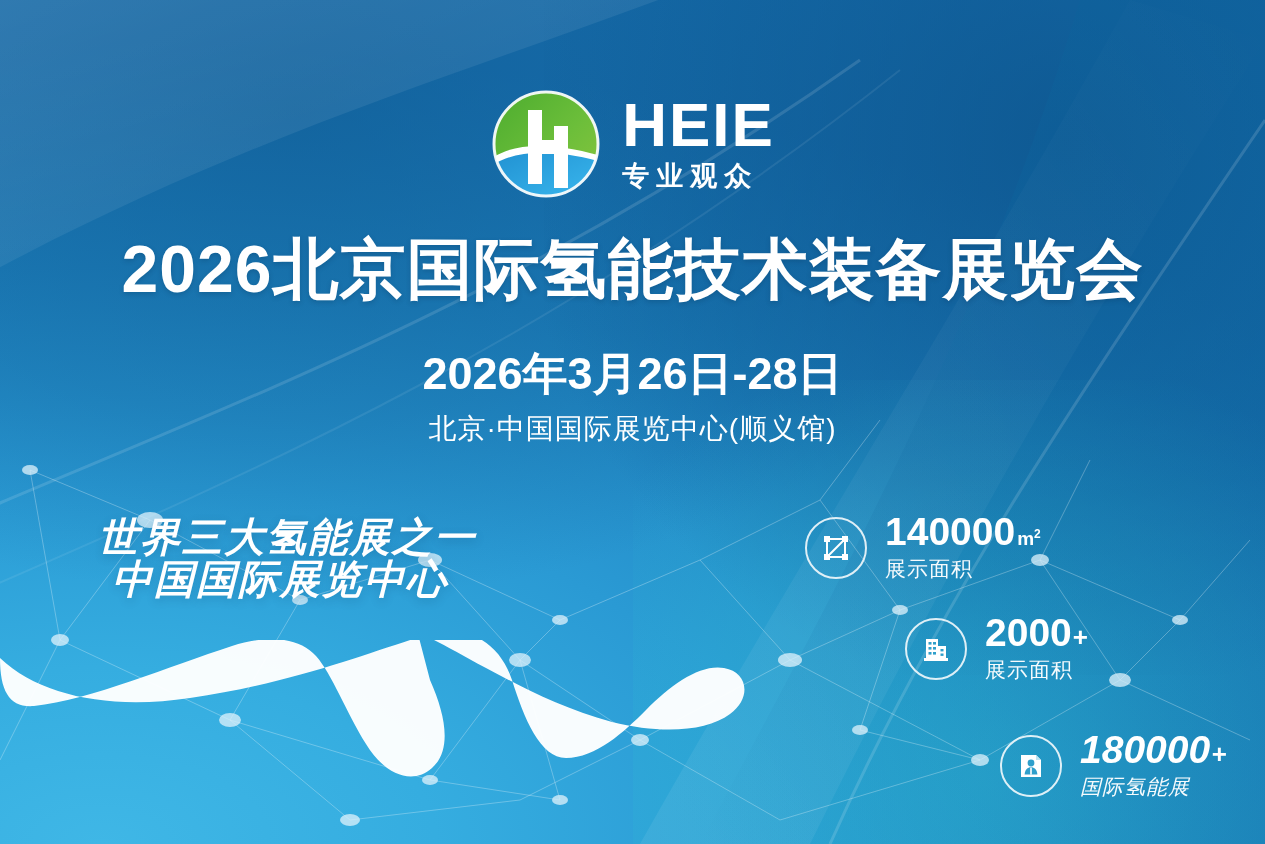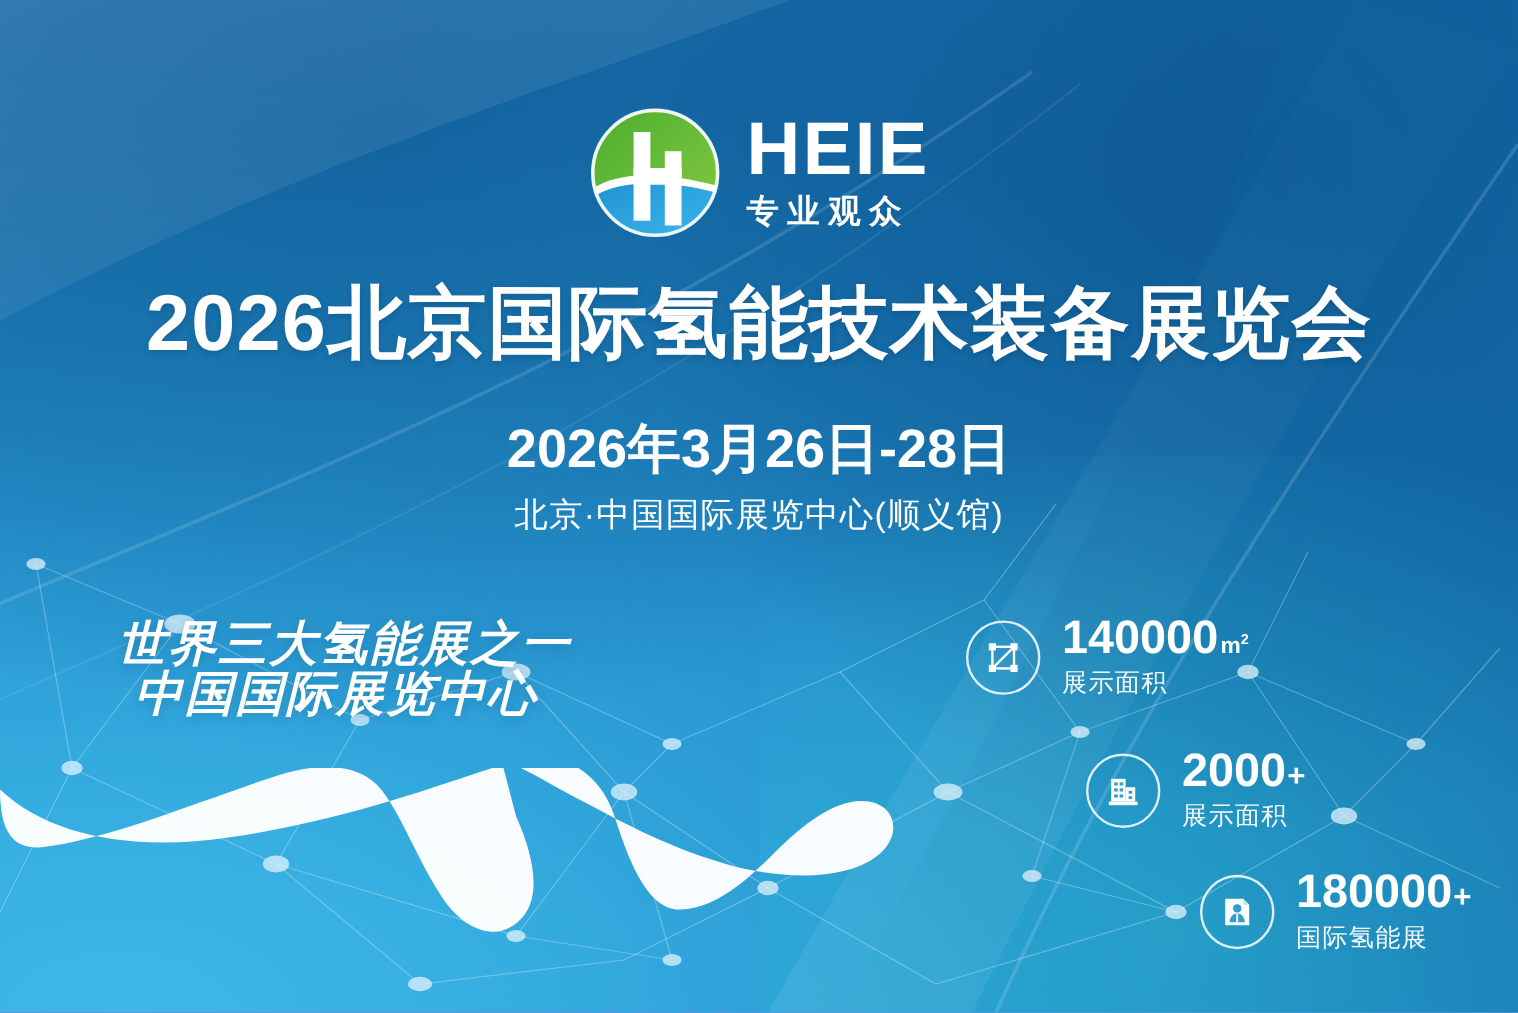--- a/index.html
+++ b/index.html
@@ -105,22 +105,22 @@
   .ribbon{position:absolute;left:0;top:640px;width:760px;height:200px;}
   .ribbon svg{width:100%;height:100%;}
 
   
   .stats{position:absolute;right:0;top:512px;width:470px;}
   .stat{
     display:flex;align-items:center;gap:18px;
     color:#fff;
   }
   .stat-1{margin-left:10px;}
-  .stat-2{margin-left:110px;margin-top:40px;}
-  .stat-3{margin-left:205px;margin-top:30px;}
+  .stat-2{margin-left:110px;margin-top:30px;}
+  .stat-3{margin-left:205px;margin-top:46px;font-style:italic;}
   .stat-icon{
     width:58px;height:58px;flex:0 0 58px;border-radius:50%;
     border:2px solid rgba(255,255,255,.85);
     display:flex;align-items:center;justify-content:center;
   }
   .stat-icon svg{display:block;}
   .stat-body{display:flex;flex-direction:column;}
   .stat-num{
     font-size:39px;line-height:1;font-weight:bold;letter-spacing:0px;
     display:flex;align-items:baseline;

